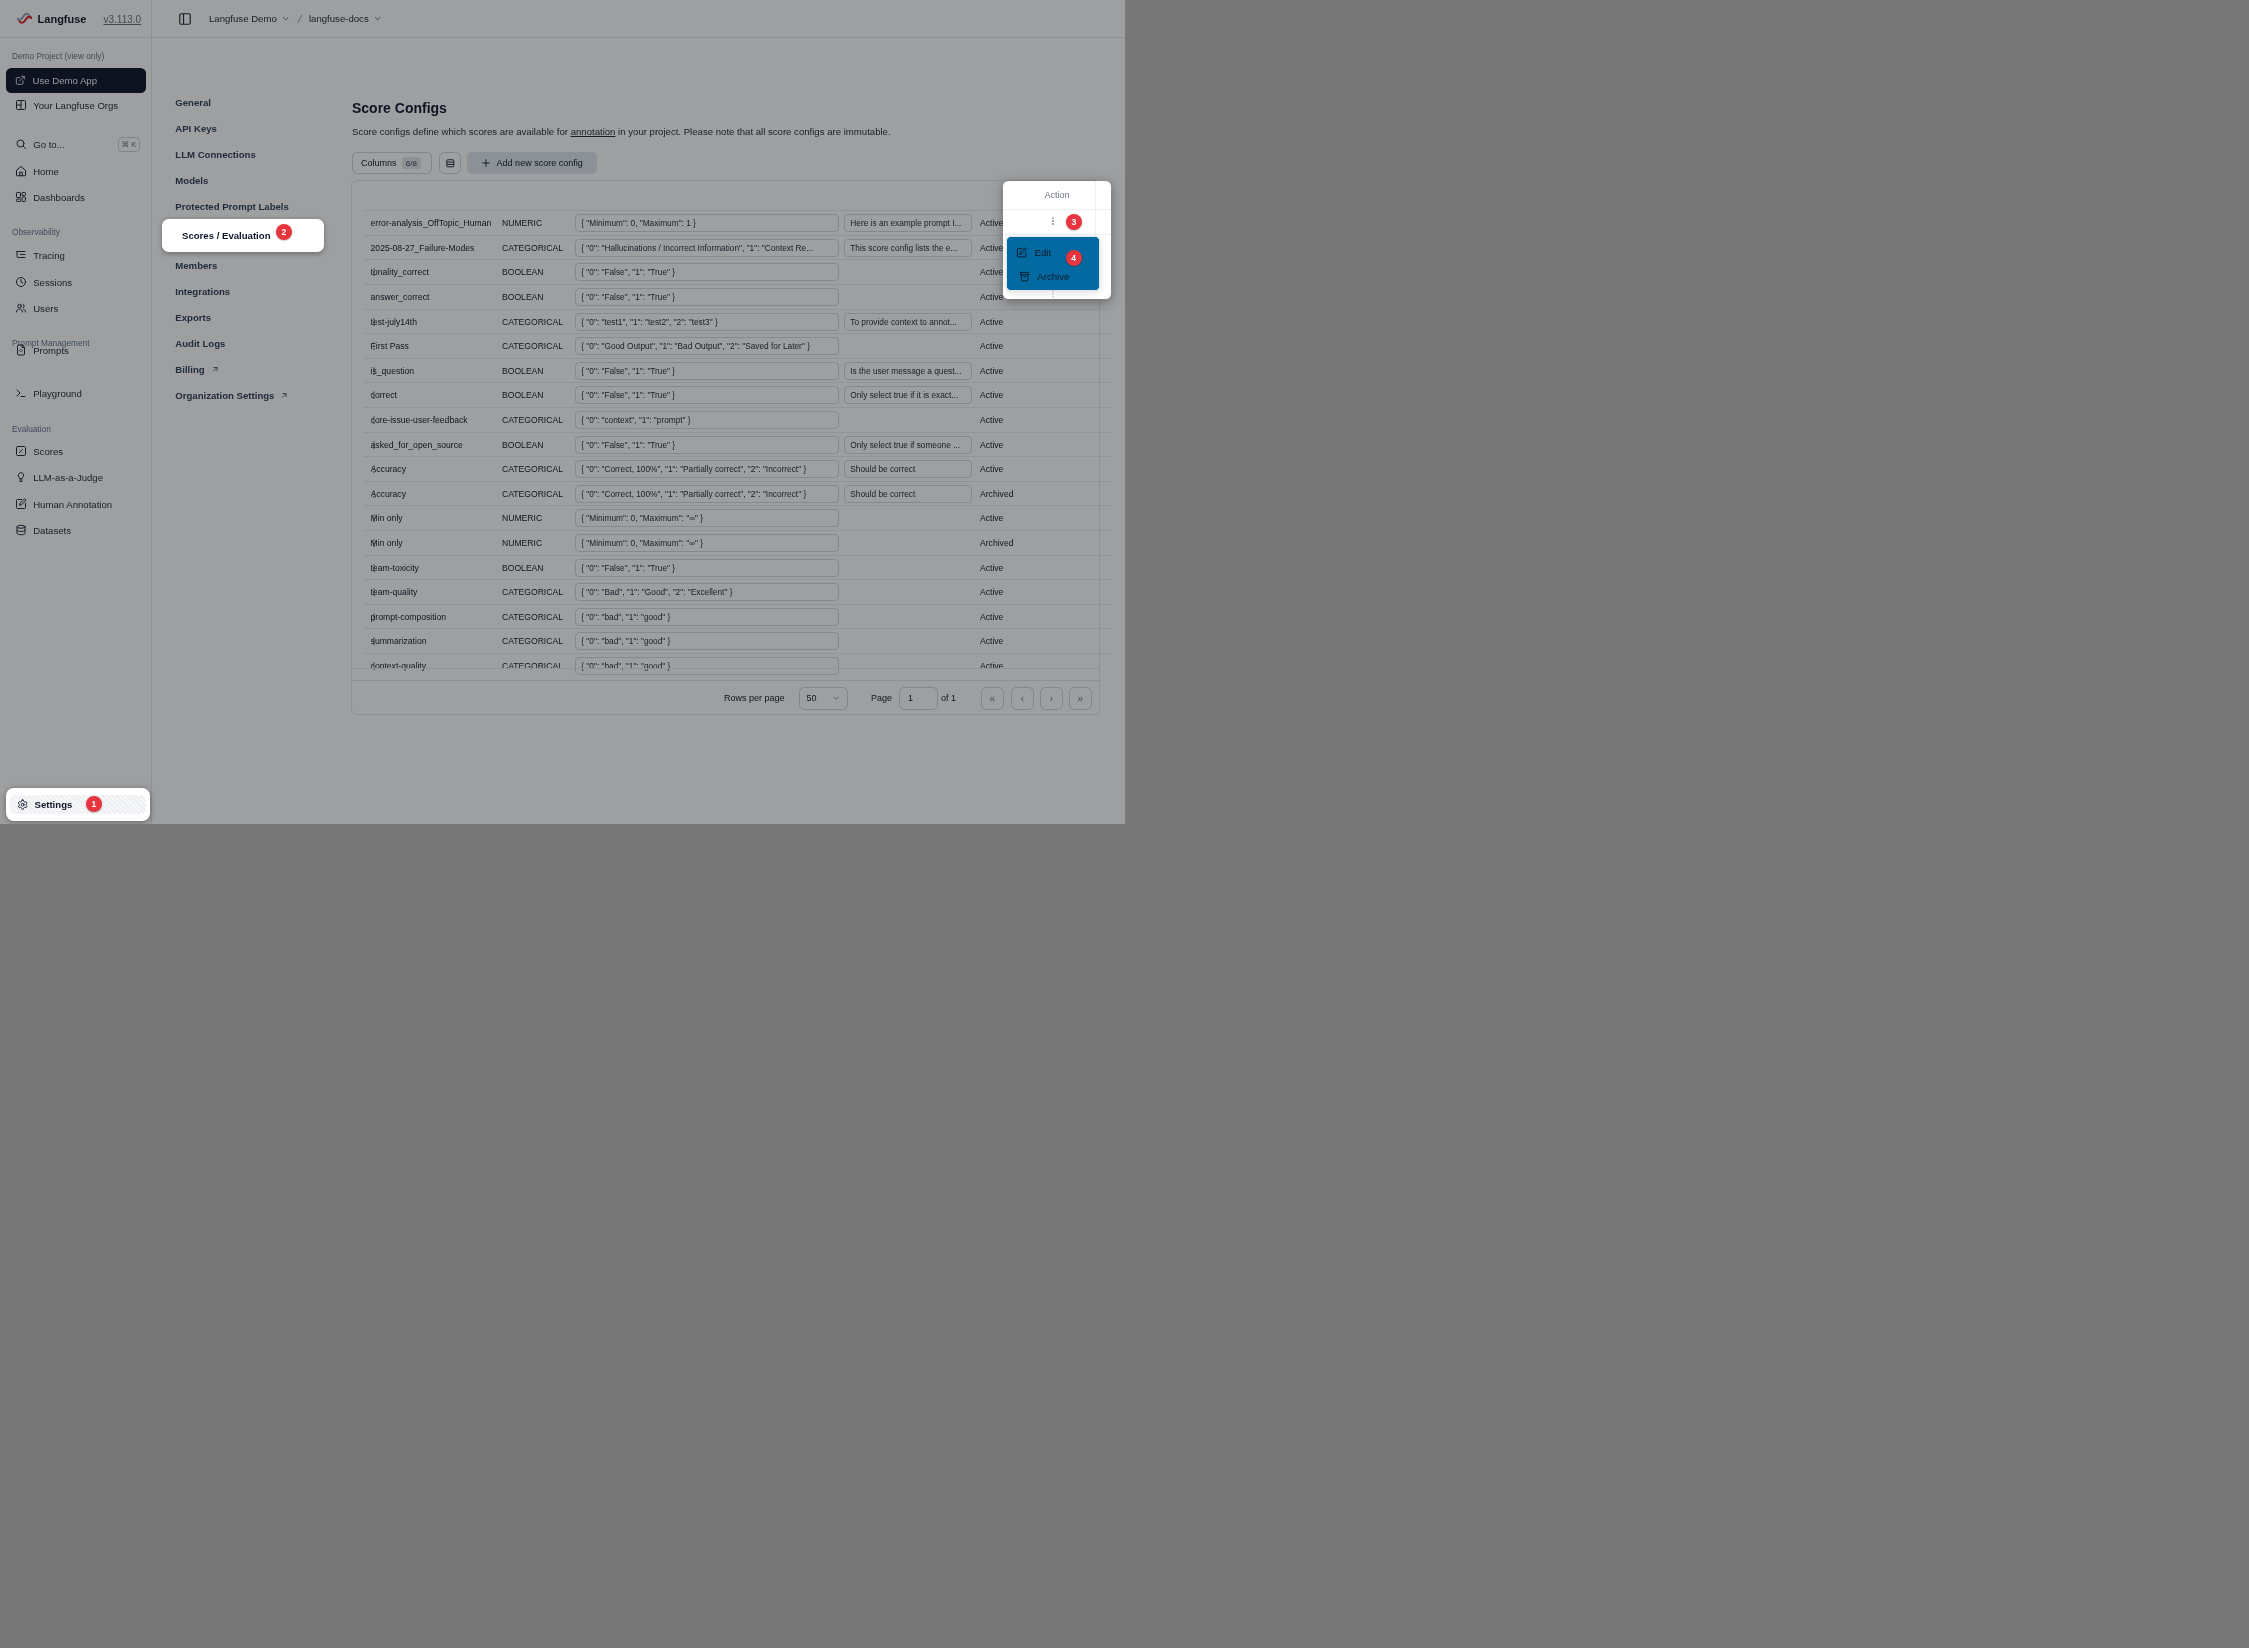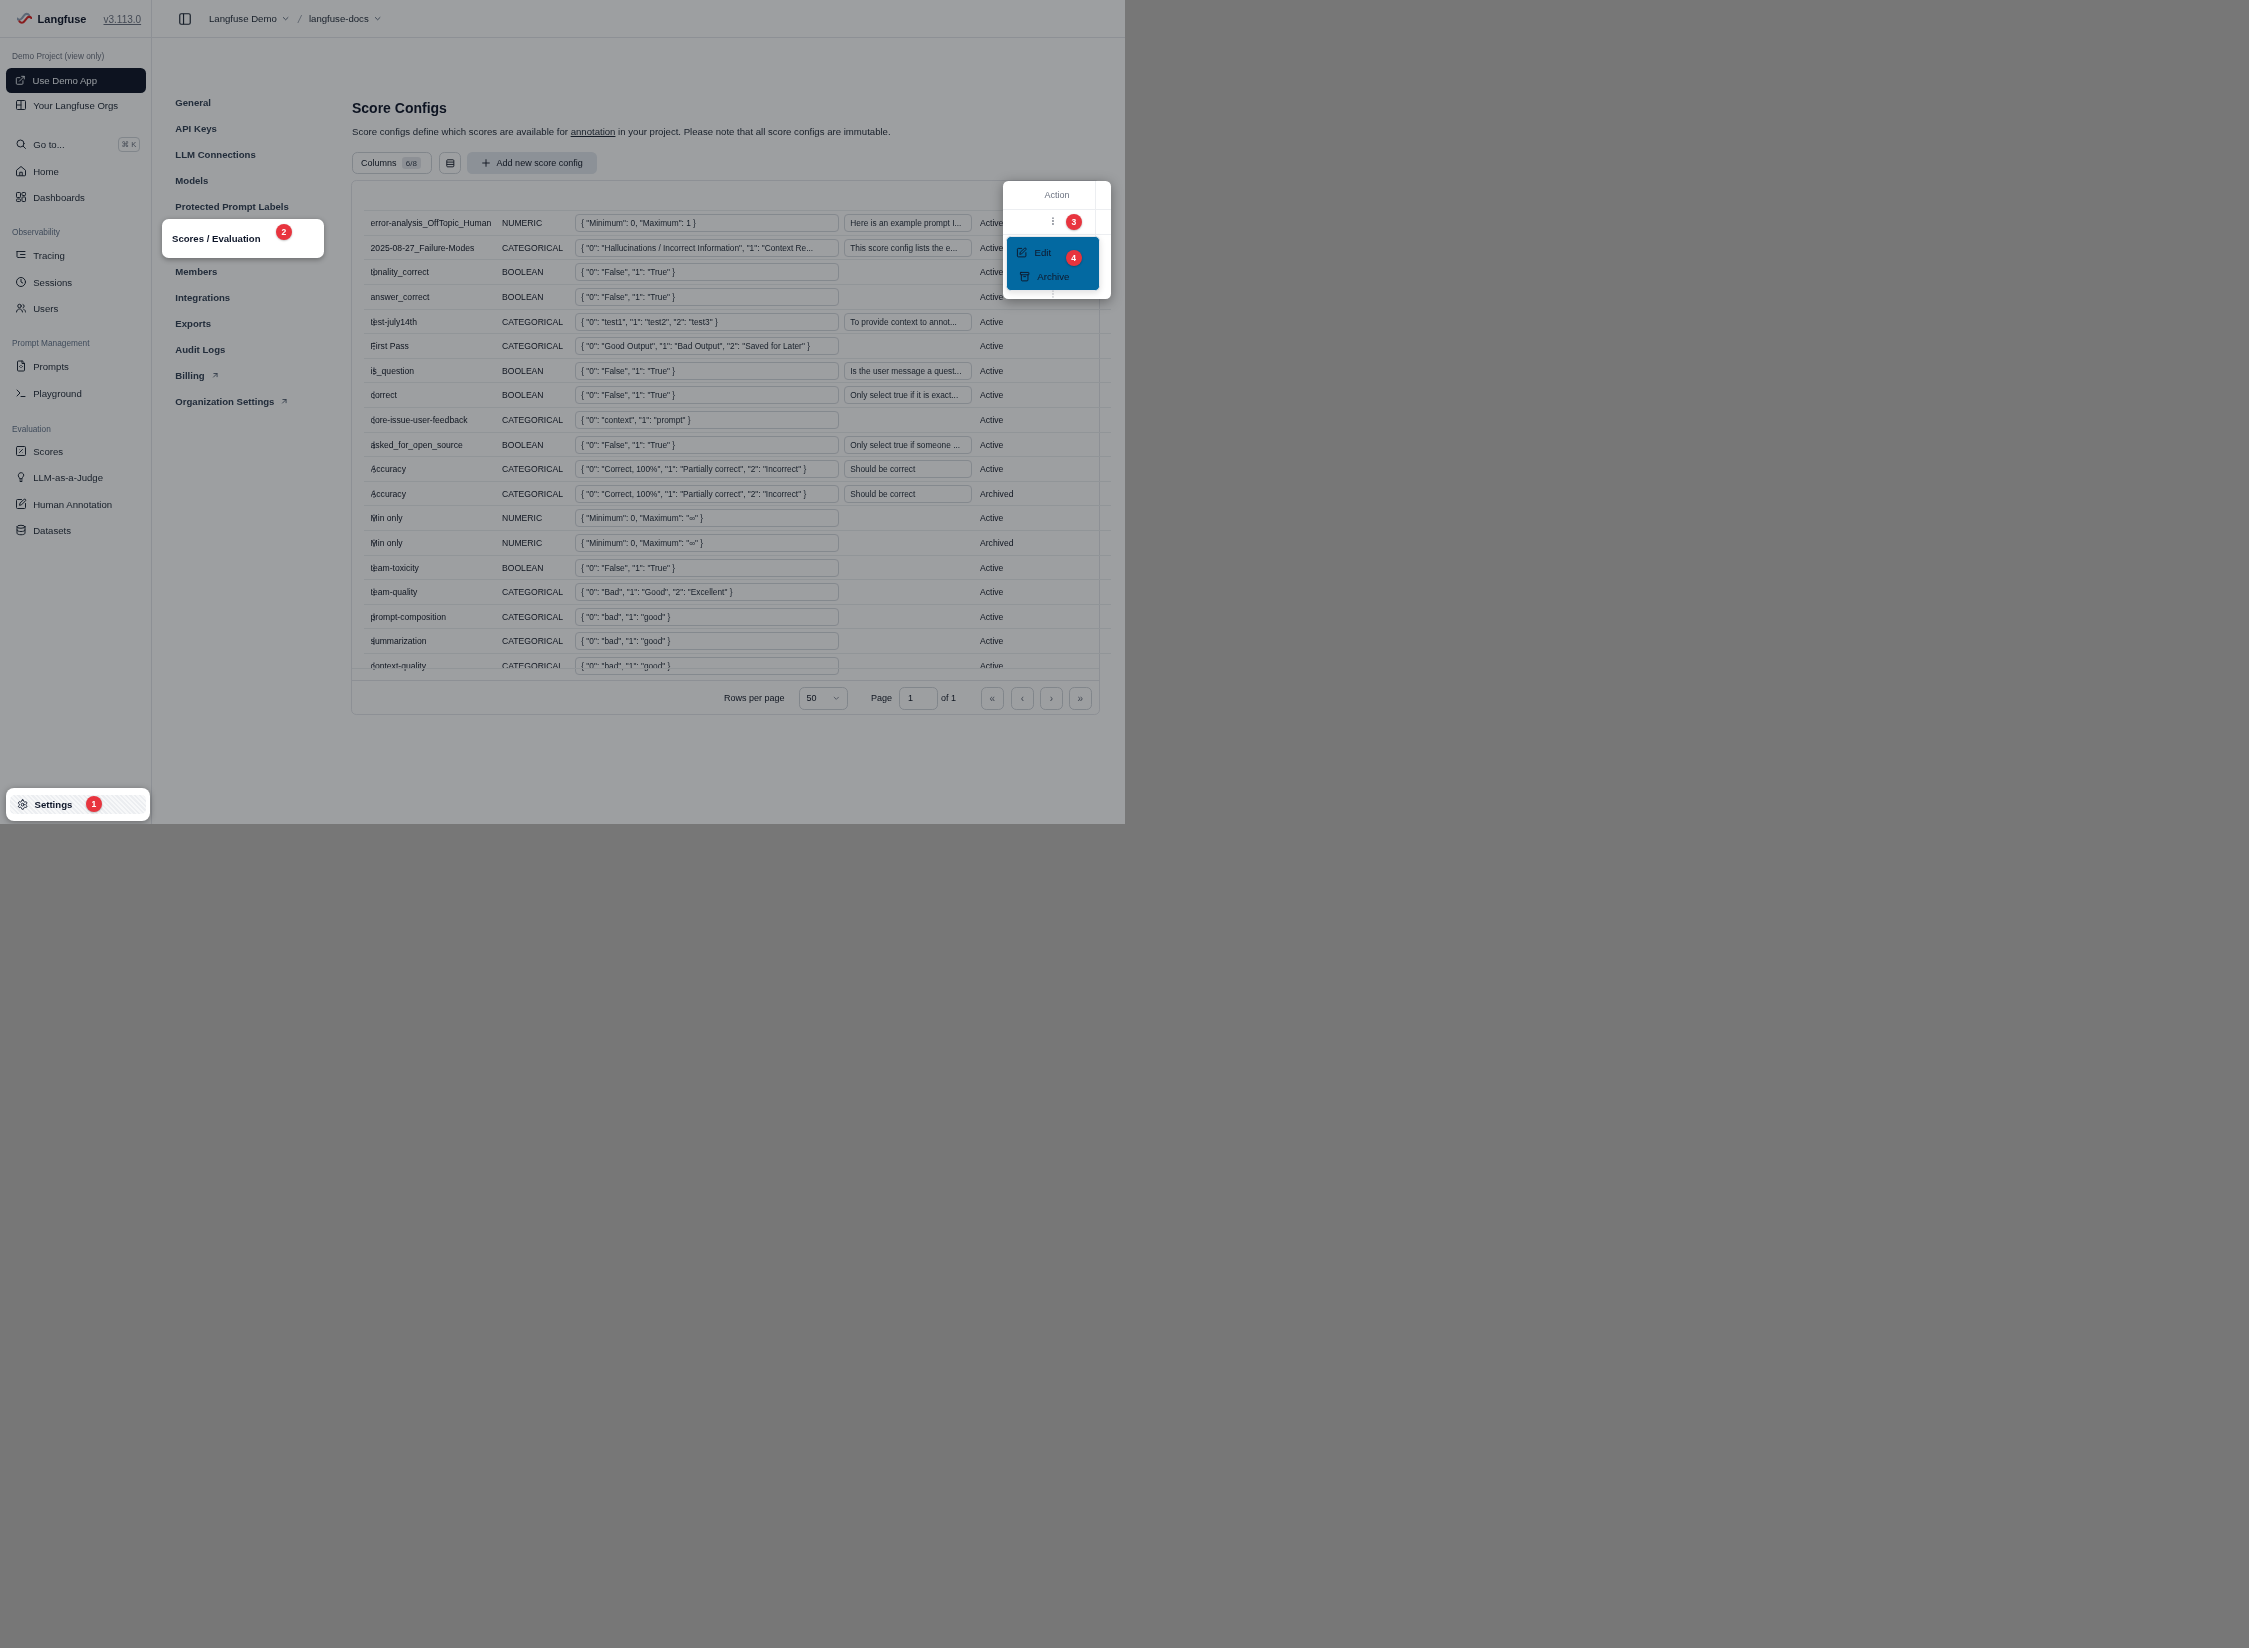--- a/index.html
+++ b/index.html
@@ -45,22 +45,22 @@
   .panel-toggle{position:absolute;left:26px;top:12px;width:14px;height:14px;color:#1f2937;cursor:pointer;}
   .crumb{font-size:9.6px;font-weight:500;color:#1f2937;cursor:pointer;display:flex;align-items:center;gap:4px;}
   .crumb-wrap{position:absolute;left:57px;display:flex;align-items:center;gap:6.6px;}
   .crumb-sep{font-size:11.3px;color:#9ca3af;font-style:italic;padding:0 1.3px;}
   .titlebar{position:absolute;left:152px;top:38px;width:973px;height:36px;border-bottom:0.7px solid #e5e7eb;display:flex;align-items:center;}
   .page-title{font-size:12.6px;font-weight:bold;color:#0f172a;margin-left:24px;}
 
   
   .set-nav{position:absolute;left:162px;top:89px;width:162px;}
   .set-item{height:26px;display:flex;align-items:center;padding-left:13.3px;font-size:9.6px;font-weight:bold;color:#334155;cursor:pointer;}
-  .set-pill{position:relative;height:39px;border-radius:6.6px;background:#fff;box-shadow:0 1.3px 5.3px rgba(0,0,0,.3);
-            display:flex;align-items:center;padding-left:10px;font-size:9.6px;font-weight:bold;color:#0f172a;cursor:pointer;}
+  .set-pill{position:relative;height:33px;border-radius:6.6px;background:#fff;box-shadow:0 1.3px 5.3px rgba(0,0,0,.3);
+            display:flex;align-items:center;padding-left:20px;font-size:9.6px;font-weight:bold;color:#0f172a;cursor:pointer;}
   .set-pill .step{position:absolute;left:114px;top:5.3px;}
   .ext{margin-left:6px;color:#475569;}
 
   
   .content-title{position:absolute;left:352px;top:100px;font-size:14px;font-weight:bold;color:#0f172a;}
   .content-desc{position:absolute;left:352px;top:126px;font-size:9.6px;color:#1f2937;}
   .content-desc .u{text-decoration:underline;}
   .toolbar-btn{position:absolute;top:152px;height:22px;border:0.7px solid #d1d5db;border-radius:5.3px;background:#fff;
                display:flex;align-items:center;font-size:9px;font-weight:500;color:#111827;cursor:pointer;}
   .btn-columns{left:352px;width:80px;padding-left:8px;gap:5.3px;}
@@ -214,21 +214,21 @@
             <path d="M3 20c0-3.3 2.7-6 6-6s6 2.7 6 6"></path>
             <path d="M16 5a3.5 3.5 0 0 1 0 6.6"></path>
             <path d="M17.5 14.5c2.1.8 3.5 2.9 3.5 5.5"></path>
           </svg>
       </span>
       <span>Users</span>
     </div>
 
     <div class="sb-section" style="top:338px;">Prompt Management</div>
 
-    <div class="nav-item" style="top:353px;text-align:right;">
+    <div class="nav-item" style="top:337px;text-align:right;">
       <span class="icon">
         <svg width="12" height="12" viewBox="0 0 24 24" fill="none" stroke="currentColor" stroke-width="2" stroke-linecap="round" stroke-linejoin="round">
             <path d="M14 2H7a2 2 0 0 0-2 2v16a2 2 0 0 0 2 2h10a2 2 0 0 0 2-2V7Z"></path>
             <path d="M14 2v5h5"></path>
             <path d="M10.5 11.5 9 13l1.5 1.5"></path>
             <path d="M13.5 11.5 15 13l-1.5 1.5"></path>
           </svg>
       </span>
       <span>Prompts</span>
     </div>

